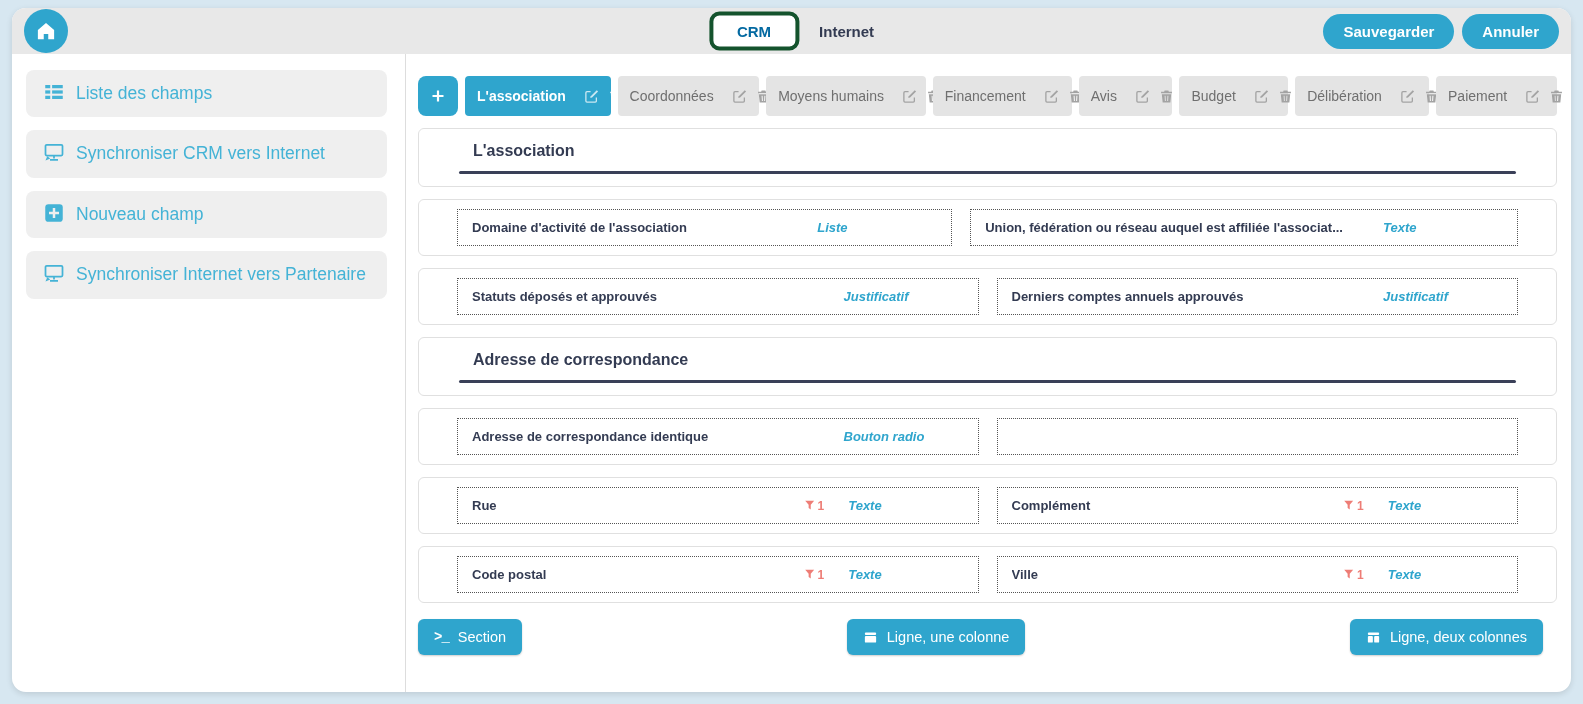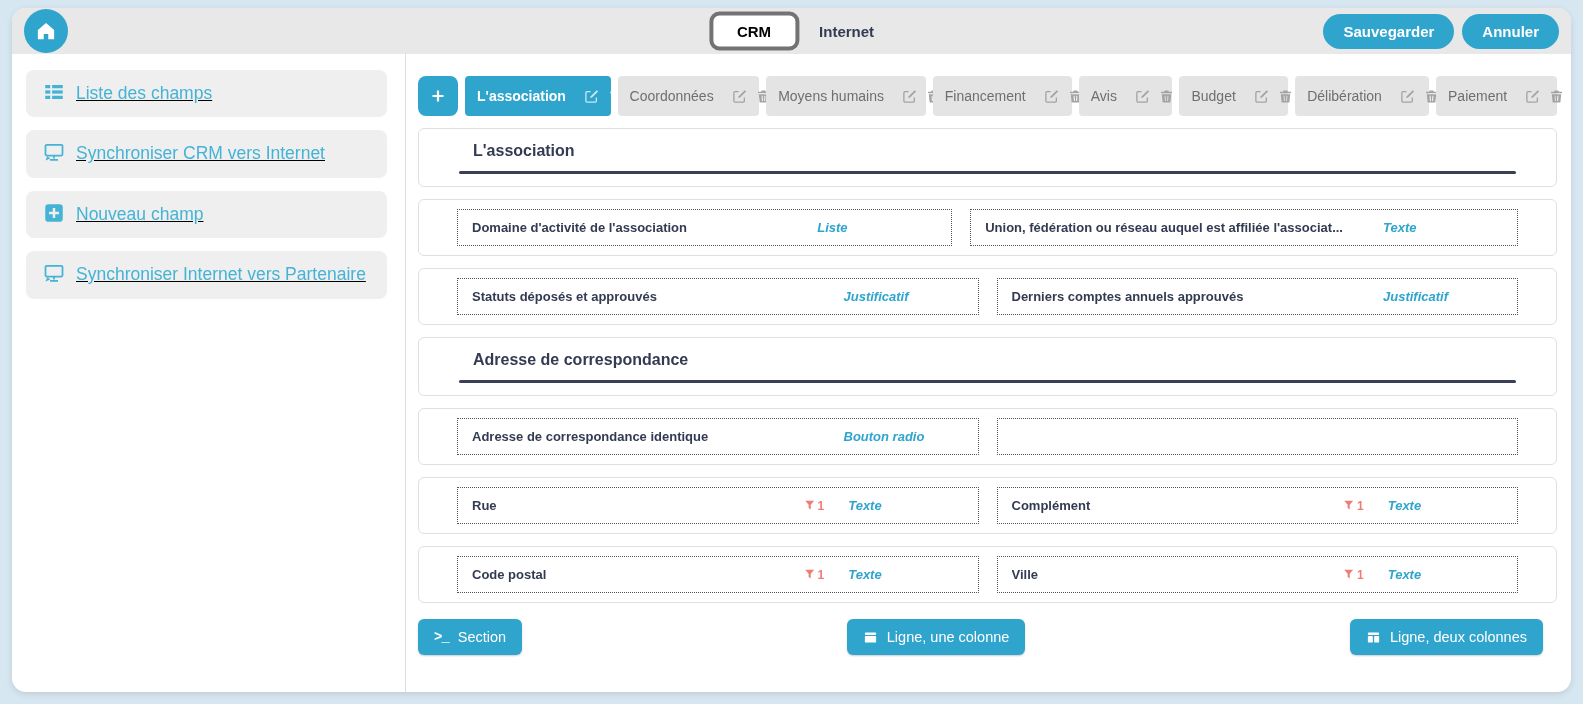--- a/index.html
+++ b/index.html
@@ -10,32 +10,32 @@
           background:#fff; border-radius:14px; overflow:hidden;
           box-shadow:0 2px 6px rgba(0,0,0,.12);
           display:grid; grid-template-rows:46px 1fr; }
 
   
   .topbar { background:#e8e8e8; display:flex; align-items:center; padding:0 12px; position:relative; z-index:5; }
   .home-btn { width:44px; height:44px; border-radius:50%; background:#2fa5cd; border:none;
               display:flex; align-items:center; justify-content:center; cursor:pointer; flex:0 0 auto; }
   .center-nav { position:absolute; left:50%; top:50%; transform:translate(-50%,-50%);
                 display:flex; align-items:center; gap:20px; }
-  .nav-crm { background:#fff; border:4px solid #737373; border-radius:10px; padding:7px 24px;
-             font-weight:bold; font-size:15px; color:#000000; cursor:pointer; }
+  .nav-crm { background:#fff; border:4px solid #14532d; border-radius:10px; padding:7px 24px;
+             font-weight:bold; font-size:15px; color:#0369a1; cursor:pointer; }
   .nav-internet { font-weight:bold; font-size:15px; color:#333b52; cursor:pointer; background:none; border:none; }
   .topbar-right { margin-left:auto; display:flex; gap:8px; }
   .pill-btn { background:#2fa5cd; color:#fff; font-weight:bold; font-size:15px; border:none;
               border-radius:20px; padding:9px 20px; cursor:pointer; font-family:inherit; }
 
   
   .content { display:grid; grid-template-columns:394px 1fr; min-height:0; }
 
   
-  .sidebar { border-right:1px solid #ddd; padding:16px 18px 16px 14px; display:flex; flex-direction:column; gap:13px;text-decoration:underline; }
+  .sidebar { border-right:1px solid #ddd; padding:16px 18px 16px 14px; display:flex; flex-direction:column; gap:13px; }
   .side-item { background:#efefef; border-radius:8px; padding:11px 12px; color:#44b3d6;
                font-size:17.5px; line-height:1.45; cursor:pointer; }
   .side-item .ic { width:20px; height:20px; vertical-align:-3px; margin:0 12px 0 6px; }
 
   
   .main { padding:12px 14px 0 12px; display:flex; flex-direction:column; min-width:0;margin-top:10px; }
 
   .tabstrip { display:flex; gap:7px; align-items:stretch; margin-bottom:12px; }
   .add-tab { width:40px; height:40px; background:#2fa5cd; border:none; border-radius:8px;
              display:flex; align-items:center; justify-content:center; cursor:pointer; flex:0 0 auto; }

